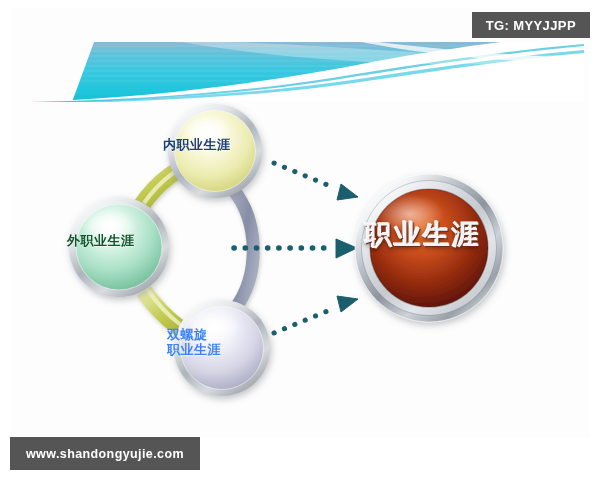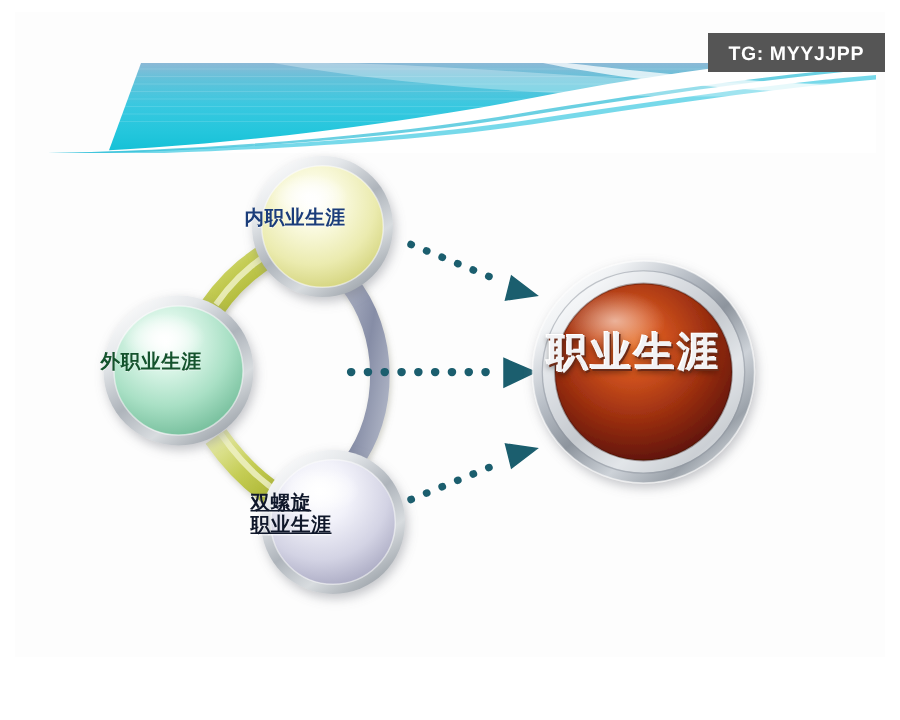--- a/index.html
+++ b/index.html
@@ -80,23 +80,22 @@
     width: 104px;
     font-size: 13px;
     color: #14532d;
     text-shadow: 0 1px 0 rgba(255,255,255,.5);
   }
   .label-helix {
     left: 157px;
     top: 319px;
     width: 110px;
     font-size: 13px;
-    color: #0f172a;
+    color: #3b82f6;
     text-shadow: 0 1px 0 rgba(255,255,255,.55);
-    text-decoration: underline;
   }
   .label-main {
     left: 355px;
     top: 212px;
     width: 160px;
     font-size: 27px;
     letter-spacing: 2px;
     color: #f2f2f4;
     text-shadow:
       1px 1px 0 #6d2a16,
@@ -110,21 +109,21 @@
     background: #555555;
     color: #ffffff;
     font-weight: bold;
     display: flex;
     align-items: center;
     justify-content: center;
     letter-spacing: 0.4px;
   }
   .chip-tg {
     right: 10px;
-    top: 22px;
+    top: 12px;
     height: 26px;
     padding: 0 14px;
     font-size: 13px;
   }
   .chip-site {
     left: 10px;
     top: 437px;
     height: 33px;
     padding: 0 16px;
     font-size: 12.5px;
@@ -333,14 +332,15 @@
 
     <div class="label label-helix">双螺旋
 职业生涯</div>
 
     <div class="label label-main">职业生涯</div>
 
   </div>
 
   <div class="chip chip-tg">TG: MYYJJPP</div>
 
+  <div class="chip chip-site">www.shandongyujie.com</div>
 
 </div>
 
 </body></html>

